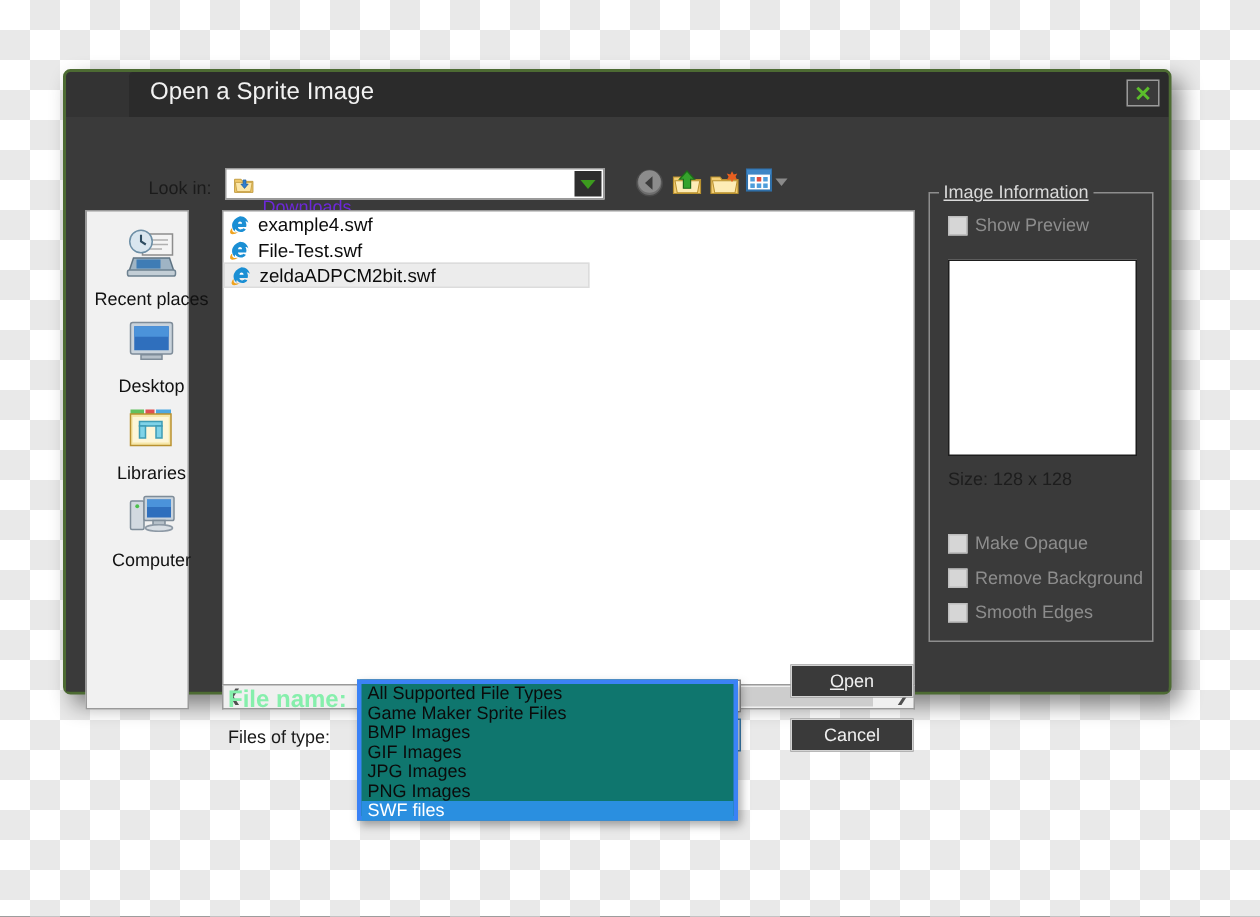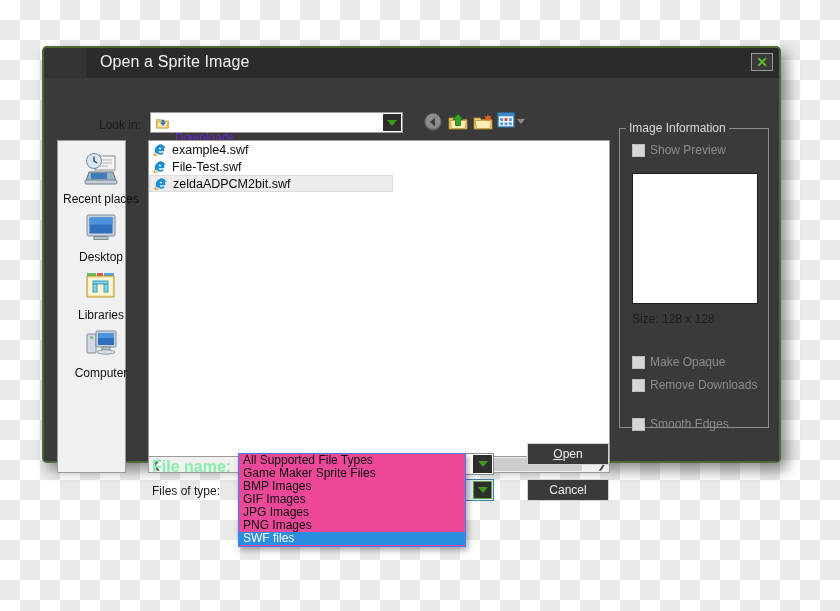--- a/index.html
+++ b/index.html
@@ -269,20 +269,21 @@
   }
   #imginfo-legend {
     position: absolute;
     left: 6px;
     top: -8px;
     background: #3a3a3a;
     padding: 0 3px;
     font-size: 12px;
     color: #dadada;
     white-space: nowrap;
+    text-decoration: underline;
   }
   .chk-row {
     position: absolute;
     left: 12px;
     display: flex;
     align-items: center;
     cursor: default;
   }
   .chk-box {
     width: 13px;
@@ -399,24 +400,24 @@
   }
   #open-button { top: 365px; }
   #cancel-button { top: 401px; }
   #open-button u { text-decoration: underline; }
 
   
   #type-dropdown {
     position: absolute;
     left: 238px;
     top: 453px;
-    width: 228px;
+    width: 254px;
     height: 94px;
-    background: #ec4899;
-    border: 1px solid #3b82f6;
+    background: #0f766e;
+    border: 3px solid #3b82f6;
     box-sizing: border-box;
     z-index: 50;
     box-shadow: 2px 3px 6px rgba(0,0,0,0.35);
   }
   .dd-item {
     height: 13px;
     padding-left: 4px;
     font-size: 12px;
     color: #0b0b0b;
     line-height: 13px;
@@ -599,23 +600,23 @@
 
       <div id="preview-box"></div>
       <div id="size-label">Size: 128 x 128</div>
 
       <div class="chk-row" style="top:226px;">
         <span class="chk-box"></span>
         <span class="chk-label">Make Opaque</span>
       </div>
       <div class="chk-row" style="top:249px;">
         <span class="chk-box"></span>
-        <span class="chk-label">Remove Downloads</span>
-      </div>
-      <div class="chk-row" style="top:288px;justify-content:center;">
+        <span class="chk-label">Remove Background</span>
+      </div>
+      <div class="chk-row" style="top:272px;justify-content:center;">
         <span class="chk-box"></span>
         <span class="chk-label">Smooth Edges</span>
       </div>
     </div>
 
     <div id="filename-label">File name:</div>
     <div id="filename-combo">
       <div id="filename-value">zeldaADPCM2bit.swf</div>
       <div class="combo-arrow">
           <i></i>

